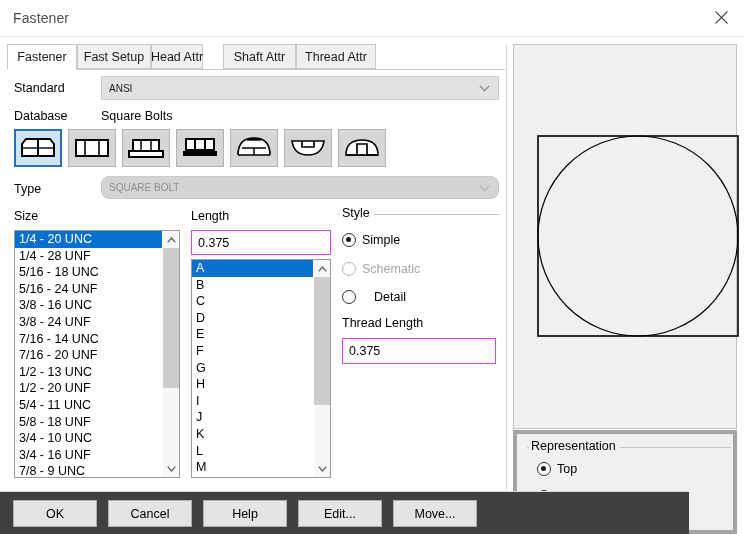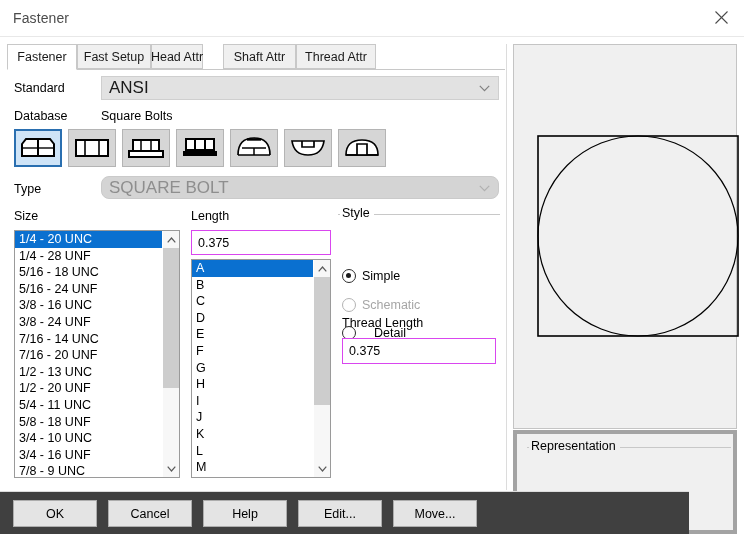--- a/index.html
+++ b/index.html
@@ -95,21 +95,21 @@
     position: absolute;
     box-sizing: border-box;
     background: #e2e2e2;
     border: 1px solid #cfcfcf;
     display: flex;
     align-items: center;
     cursor: default;
   }
   .combo .cval {
     margin-left: 7px;
-    font-size: 17px;
+    font-size: 10px;
     color: #1a1a1a;
     white-space: nowrap;
   }
   .combo.disabled { background: #d4d4d4; border-color: #cacaca; border-radius: 8px; }
   .combo.disabled .cval { color: #8e8e8e; }
   .combo .carrow {
     position: absolute;
     right: 8px; top: 50%;
     transform: translateY(-50%);
   }
@@ -216,21 +216,20 @@
   }
   .group.onpanel .gtitle { background: #f0f0f0; }
 
   
   .radio {
     position: absolute;
     display: flex;
     align-items: center;
     cursor: default;
     white-space: nowrap;
-    margin-top: 36px;
   }
   .radio .dot {
     width: 14px; height: 14px;
     border-radius: 50%;
     border: 1.6px solid #2b2b2b;
     background: #ffffff;
     box-sizing: border-box;
     position: relative;
     flex: 0 0 auto;
   }

